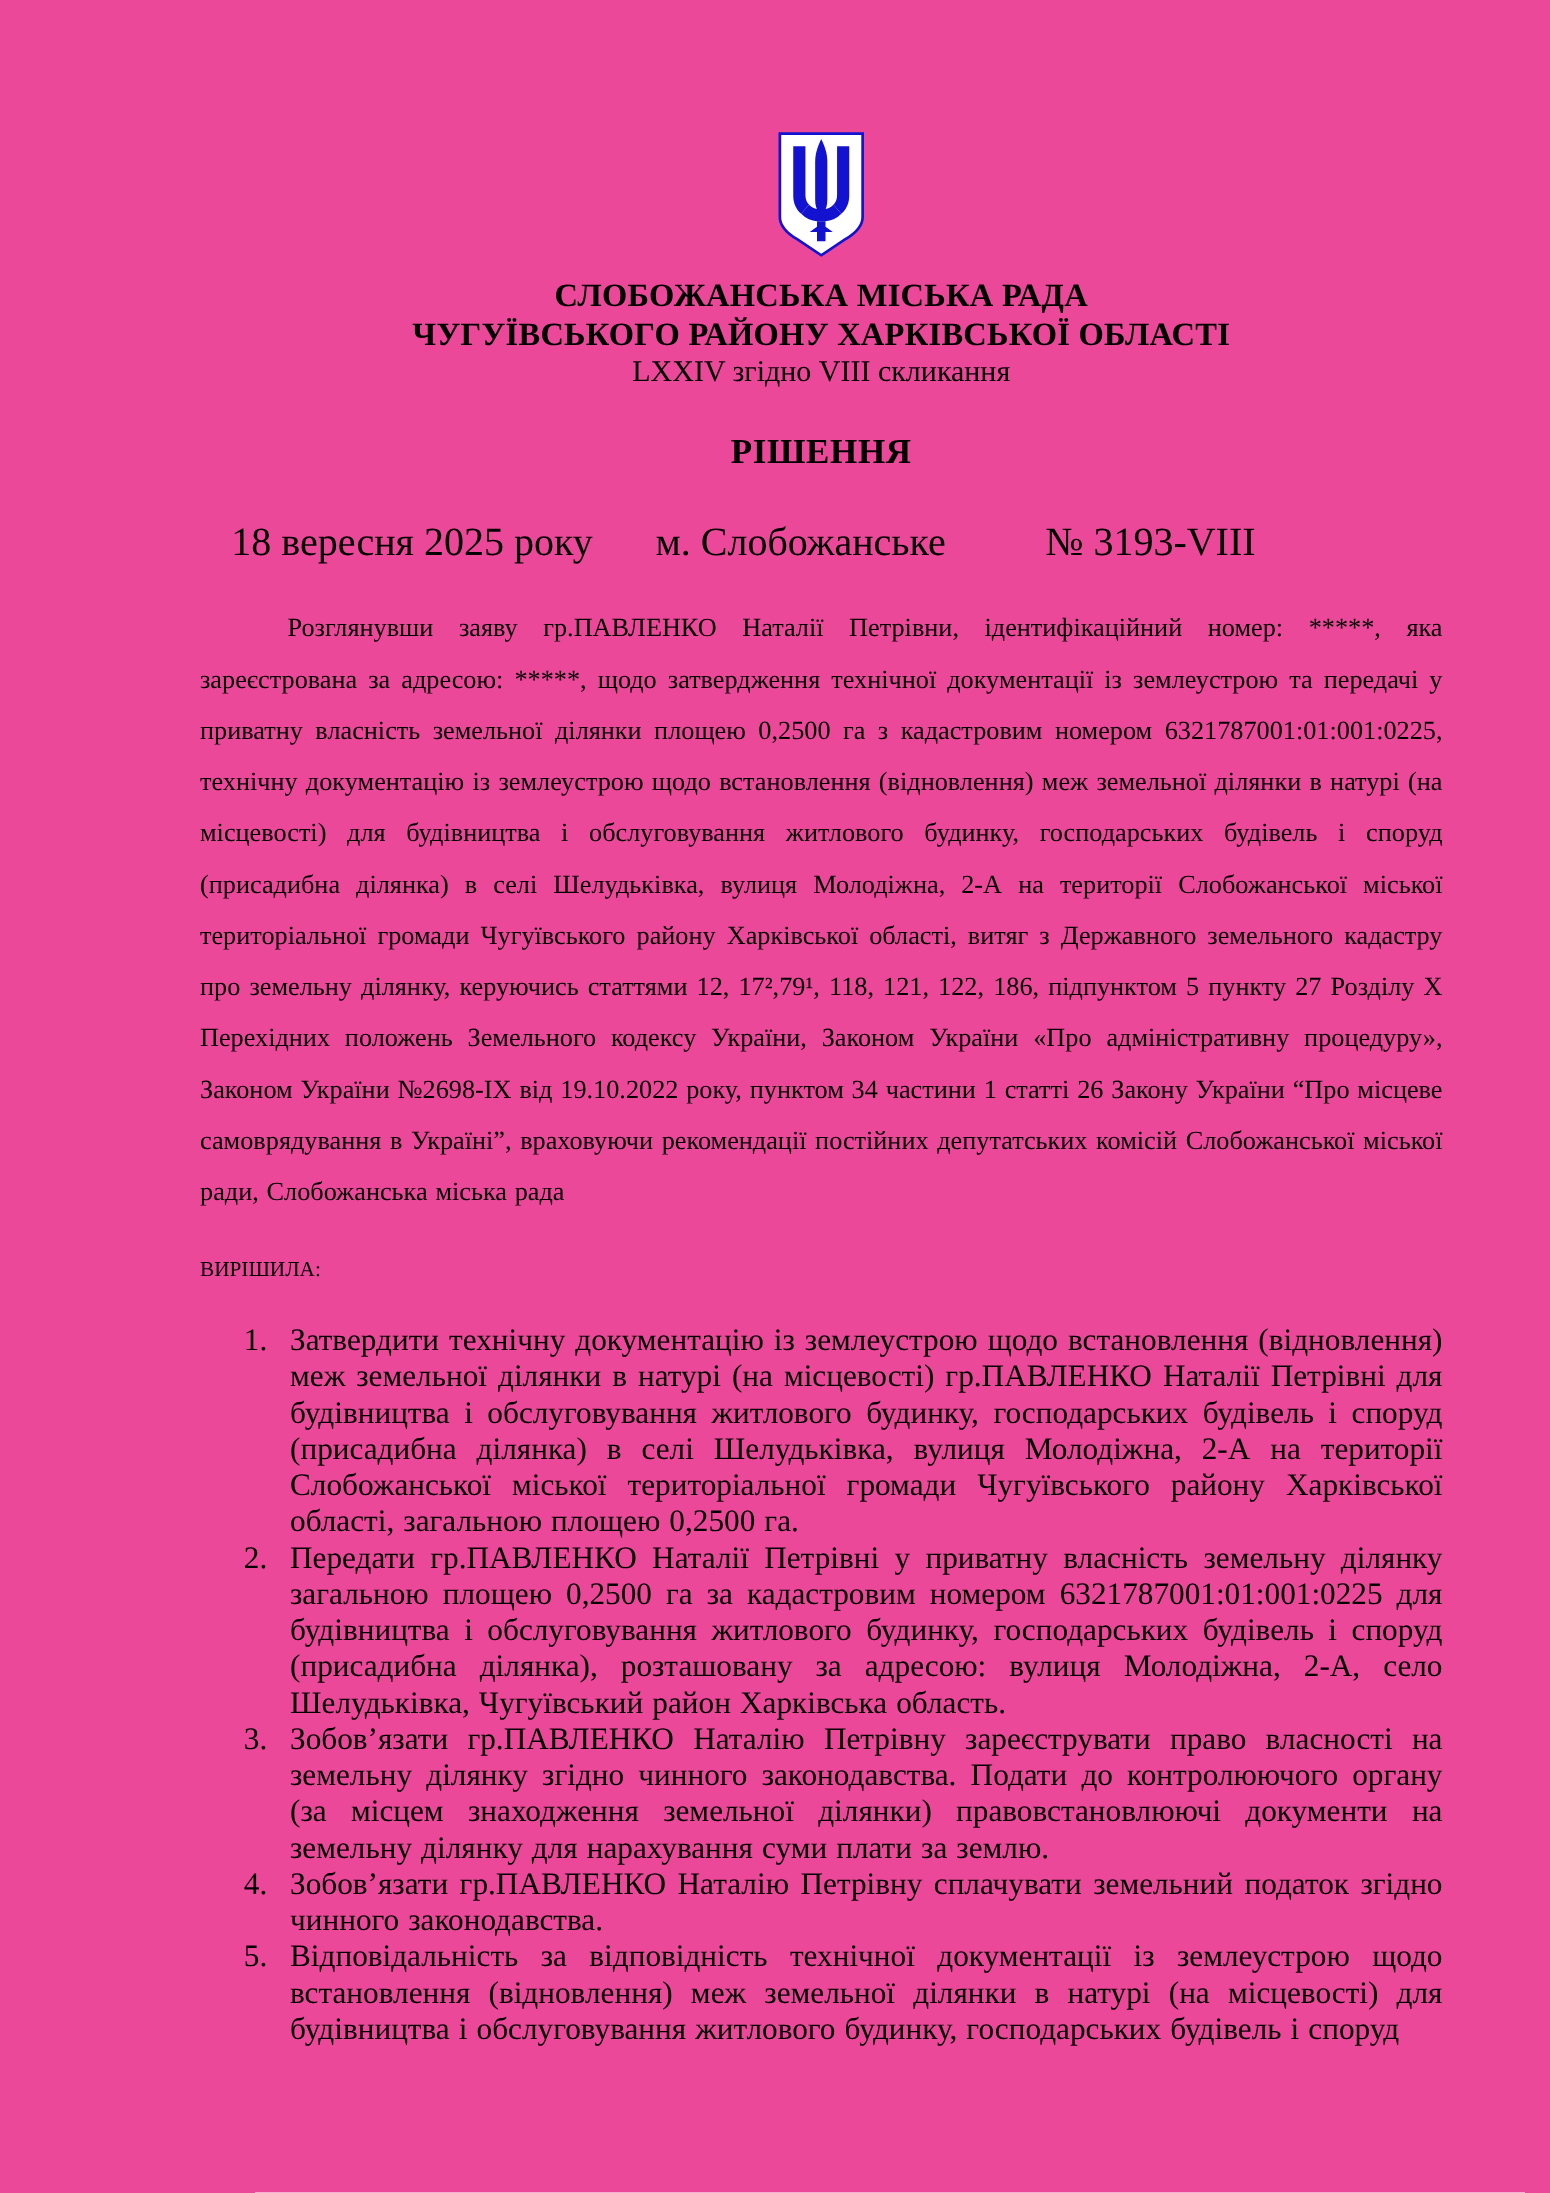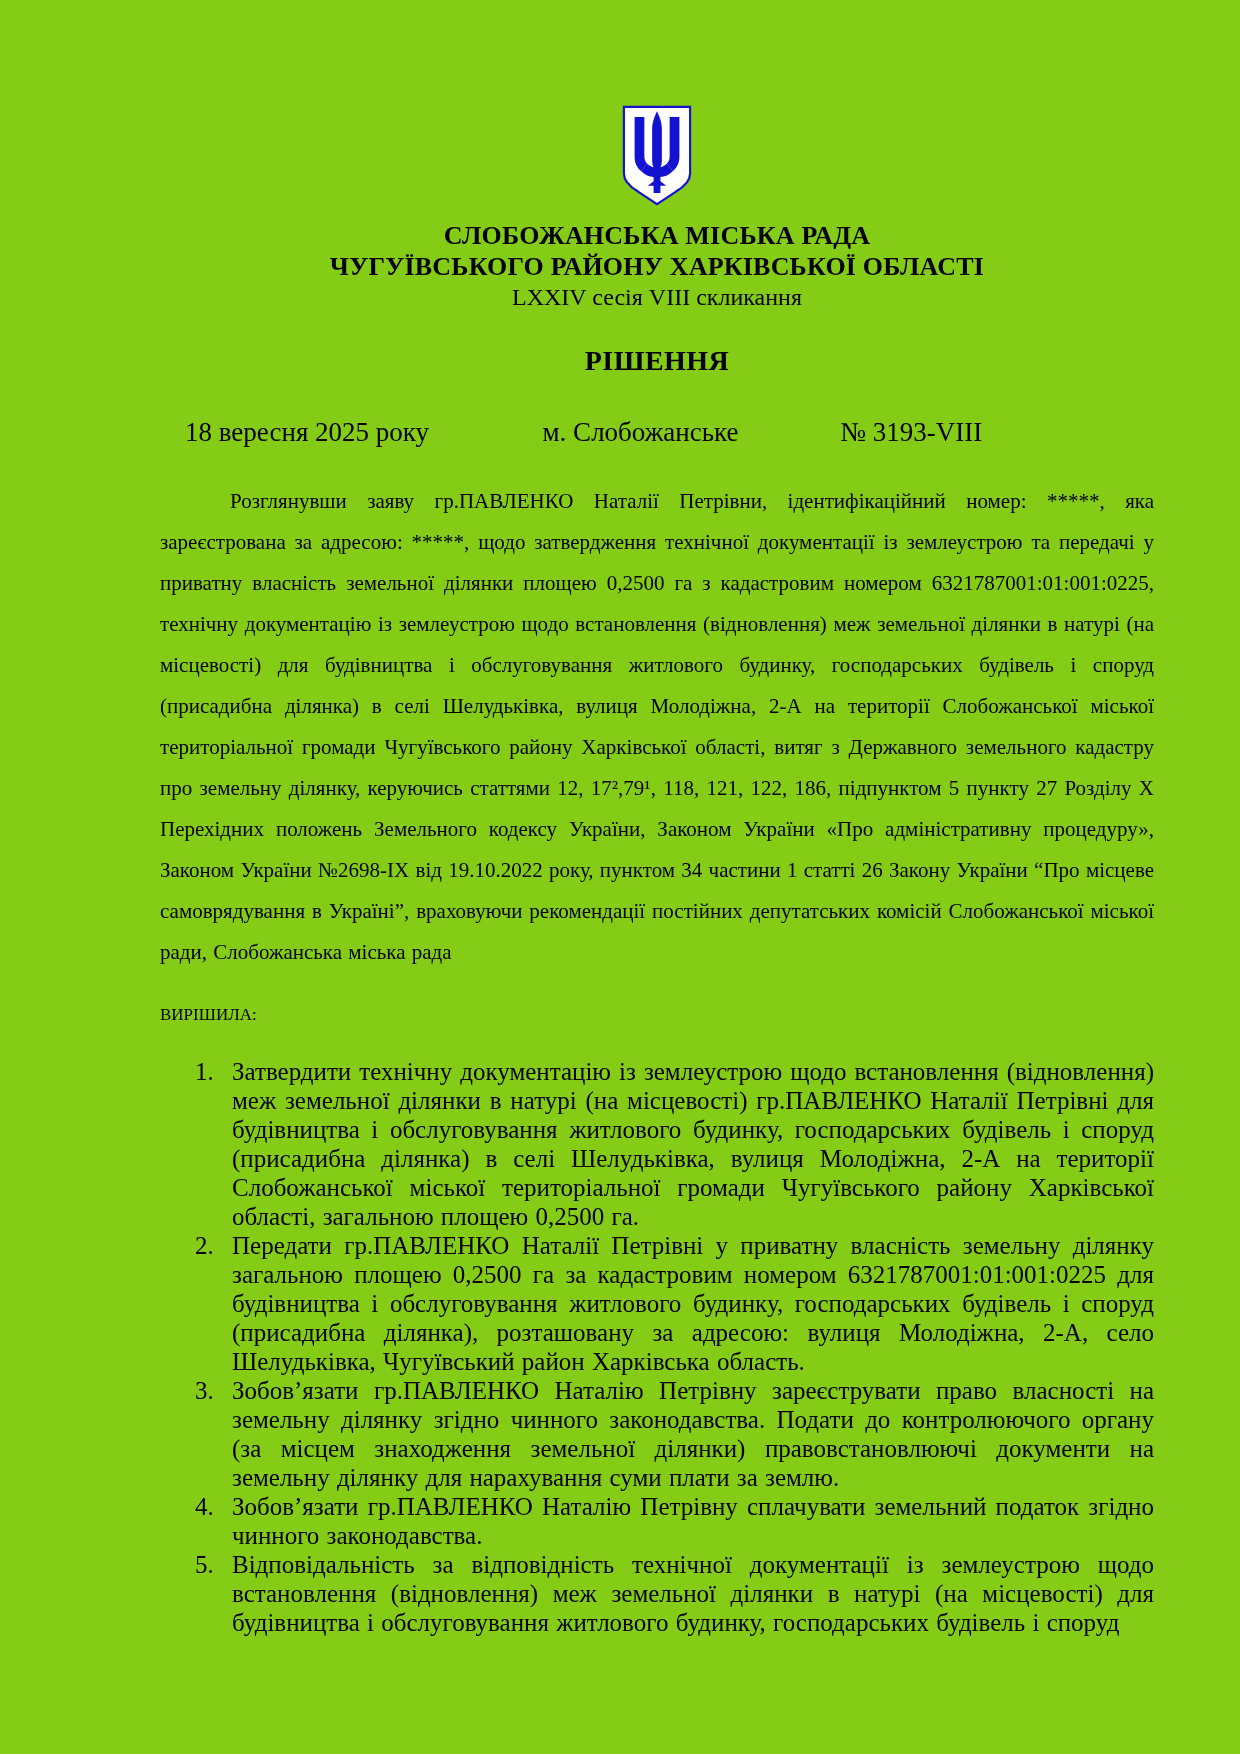--- a/index.html
+++ b/index.html
@@ -1,39 +1,39 @@
 <!DOCTYPE html>
 <html lang="uk"><head>
 <meta charset="utf-8">
 <style>
   html,body{margin:0;padding:0;background:#ffffff;}
   .page{
     position:relative;
     width:1240px;height:1754px;
     box-sizing:border-box;
-    background:#84cc16;
+    background:#ec4899;
     color:#000;
     font-family:"Liberation Serif","DejaVu Serif",serif;
     padding:104px 86px 0 160px;
     overflow:hidden;
   }
   .crest-wrap{text-align:center;margin:0 0 8px 0;}
   .crest-wrap svg{display:inline-block;}
   .org{
     text-align:center;font-weight:bold;font-size:26px;line-height:31px;
     letter-spacing:0.2px;
   }
   .session{text-align:center;font-size:24px;line-height:30px;}
   .doc-type{
     text-align:center;font-weight:bold;font-size:28px;line-height:32px;
     margin-top:33px;letter-spacing:0.5px;font-family:Liberation Serif, serif;
   }
   .meta{
     display:flex;align-items:baseline;
-    margin-top:41px;font-size:27px;line-height:29px;
+    margin-top:41px;font-size:32px;line-height:29px;
   }
   .meta .m-left{flex:1 1 0;padding-left:25px;}
   .meta .m-center{flex:0 0 auto;margin-left:12px;}
   .meta .m-right{flex:1 1 0;text-align:center;padding-right:70px;}
   .subject{
     margin-top:44px;font-weight:bold;font-size:25px;line-height:31px;
   }
   .preamble{
     margin:34px 0 0 0;
     font-size:21px;line-height:41px;
@@ -59,21 +59,21 @@
         <path d="M15 13 L25 13 L25 53 C25 56.5 26 59 28 61 L21.5 68.5 C17 64.5 15 59.5 15 53.5 Z"></path>
         <path d="M61 13 L51 13 L51 53 C51 56.5 50 59 48 61 L54.5 68.5 C59 64.5 61 59.5 61 53.5 Z"></path>
         <path d="M21.5 68.5 L28 61 C30.5 63.5 33 64.5 35 64.5 L41 64.5 C43 64.5 45.5 63.5 48 61 L54.5 68.5 C50.5 72.5 46 74.5 41.5 74.5 L34.5 74.5 C30 74.5 25.5 72.5 21.5 68.5 Z"></path>
         <path d="M34.5 74.5 L41.5 74.5 L41.5 79 L47.5 83.5 L41.5 83.5 L41.5 91 L34.5 91 L34.5 83.5 L28.5 83.5 L34.5 79 Z"></path>
       </g>
     </svg>
   </div>
 
   <div class="org">СЛОБОЖАНСЬКА МІСЬКА РАДА</div>
   <div class="org">ЧУГУЇВСЬКОГО РАЙОНУ ХАРКІВСЬКОЇ ОБЛАСТІ</div>
-  <div class="session">LXXIV сесія VIII скликання</div>
+  <div class="session">LXXIV згідно VIII скликання</div>
 
   <div class="doc-type">РІШЕННЯ</div>
 
   <div class="meta">
     <span class="m-left">18  вересня 2025 року</span>
     <span class="m-center">м. Слобожанське</span>
     <span class="m-right">№ 3193-VIII</span>
   </div>
 
 

